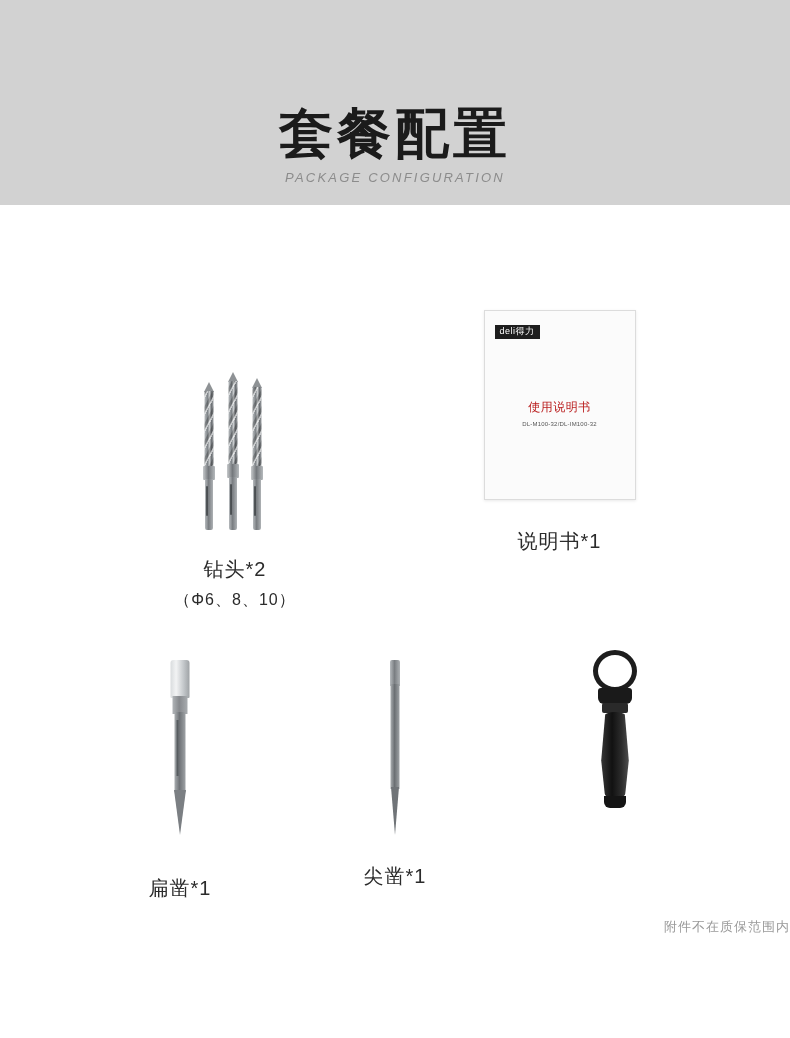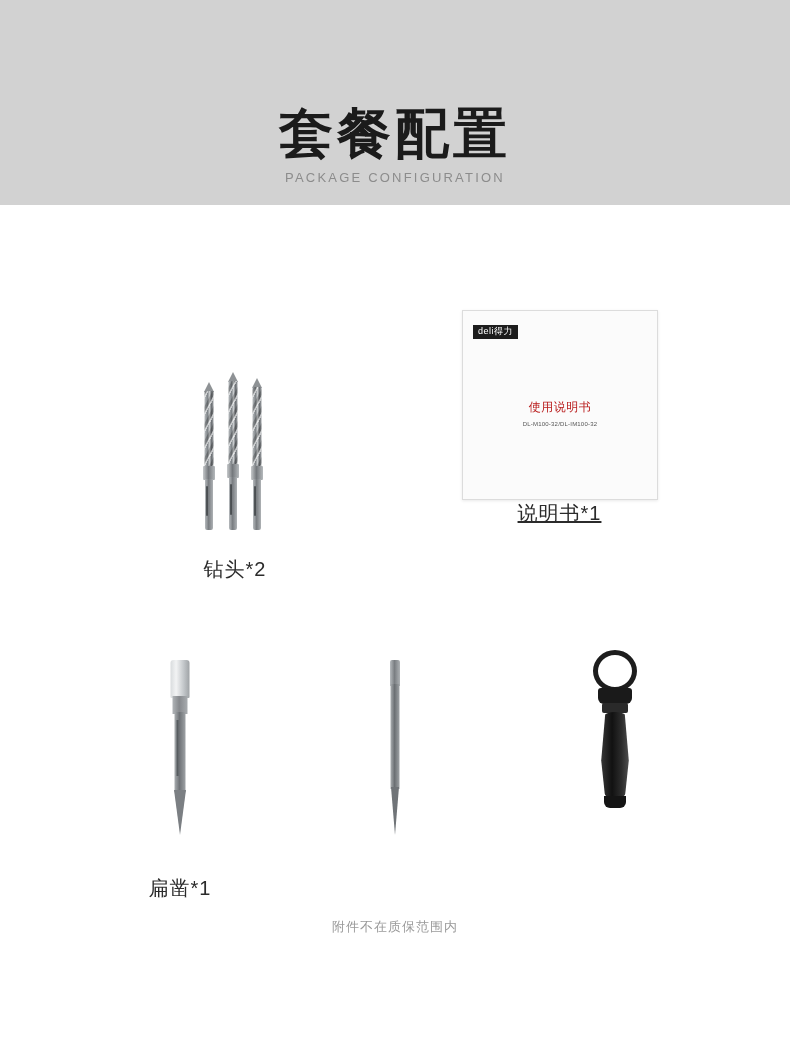--- a/index.html
+++ b/index.html
@@ -39,20 +39,21 @@
   }
   .banner-subtitle {
     position: absolute;
     top: 170px;
     left: 0;
     width: 790px;
     text-align: center;
     font-size: 13px;
     letter-spacing: 2.2px;
     color: #8c8c8c;
+    font-style: italic;
   }
 
   
   .content {
     position: relative;
     width: 790px;
     height: 833px;
     background: #ffffff;
   }
 
@@ -139,21 +140,21 @@
     position: absolute;
     left: 1px;
     top: 14%;
     width: 2px;
     height: 58%;
     background: rgba(40,44,48,0.65);
     border-radius: 1px;
   }
 
   
-  #manual-figure { width: 152px; height: 190px; padding-left: 44px; }
+  #manual-figure { width: 152px; height: 190px; }
   .manual-page {
     position: absolute;
     inset: 0;
     background: #fbfbfb;
     border: 1px solid #dcdcdc;
     box-shadow: 0 1px 3px rgba(0,0,0,0.09);
   }
   .manual-brand {
     position: absolute;
     top: 14px;
@@ -325,21 +326,21 @@
     background: #141414;
     border-radius: 0 0 6px 6px;
   }
 
   
   .footer-note {
     position: absolute;
     left: 0;
     top: 918px;
     width: 790px;
-    text-align: center;
+    text-align: right;
     font-size: 13px;
     color: #9a9a9a;
     letter-spacing: 1px;
   }
 </style>
 </head>
 <body>
 
 <div class="banner">
   <div class="banner-title">套餐配置</div>
@@ -363,49 +364,51 @@
         <div class="shank" style="top:105px; height:53px;"></div>
       </div>
       <div class="drill" style="left:62px; height:152px;">
         <div class="tip" style="top:0;"></div>
         <div class="flute" style="top:9px; height:80px;"></div>
         <div class="collar" style="top:88px; height:14px;"></div>
         <div class="shank" style="top:101px; height:51px;"></div>
       </div>
     </div>
     <div class="item-caption" style="margin-top:26px;">钻头*2</div>
+    <div class="item-sub">（Φ6、8、10）</div>
   </div>
 
   <div class="item" style="left:462px; top:105px; width:195px;">
     <div class="figure" id="manual-figure">
       <div class="manual-page">
         <div class="manual-brand">deli得力</div>
         <div class="manual-title">使用说明书</div>
         <div class="manual-model">DL-M100-32/DL-IM100-32</div>
       </div>
     </div>
-    <div class="item-caption" style="text-decoration:underline;">说明书*1</div>
+    <div class="item-caption" style="margin-top:28px;">说明书*1</div>
   </div>
 
   <div class="item" style="left:90px; top:455px; width:180px;">
     <div class="figure" id="flat-figure">
       <div class="flat-head"></div>
       <div class="flat-neck"></div>
       <div class="flat-body"></div>
       <div class="flat-taper"></div>
     </div>
     <div class="item-caption" style="margin-top:40px;">扁凿*1</div>
   </div>
 
   <div class="item" style="left:310px; top:455px; width:170px;">
     <div class="figure" id="point-figure">
       <div class="point-shank"></div>
       <div class="point-body"></div>
       <div class="point-tip"></div>
     </div>
+    <div class="item-caption" style="margin-top:28px;">尖凿*1</div>
   </div>
 
   <div class="item" style="left:520px; top:445px; width:190px;">
     <div class="figure" id="handle-figure">
       <div class="handle-ring"></div>
       <div class="handle-collar"></div>
       <div class="handle-collar2"></div>
       <div class="handle-grip"></div>
       <div class="handle-cap"></div>
     </div>

